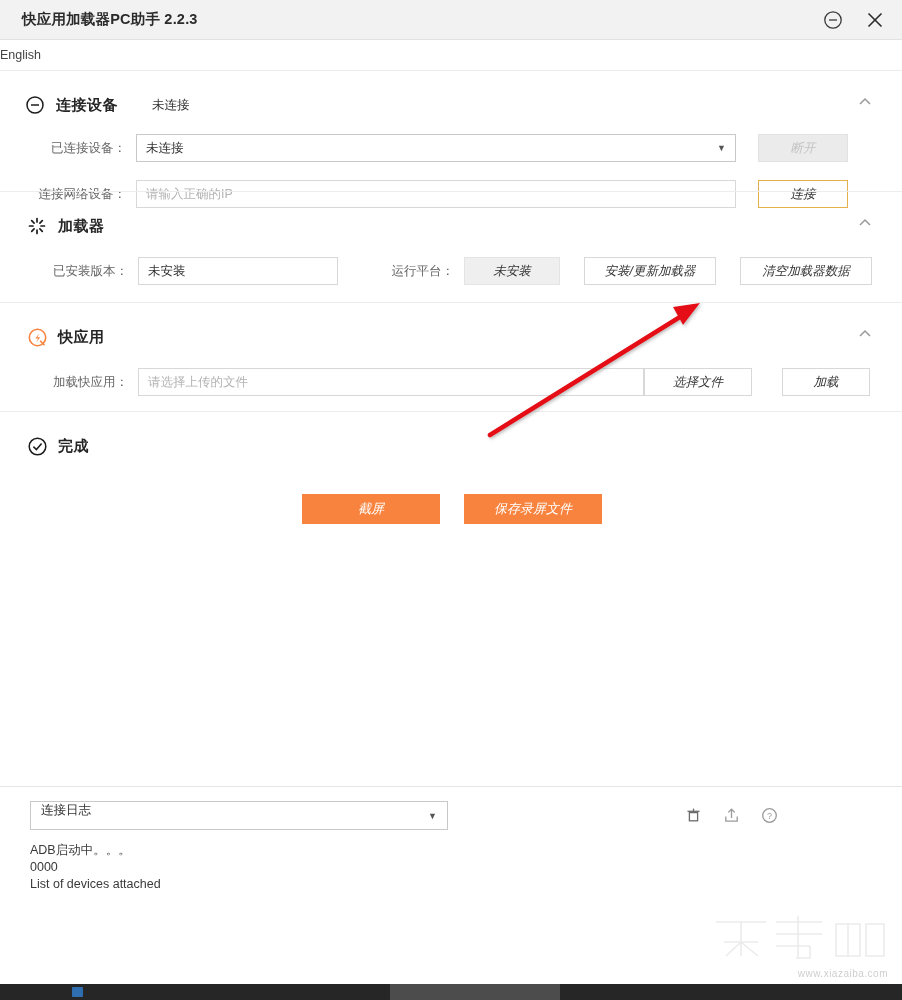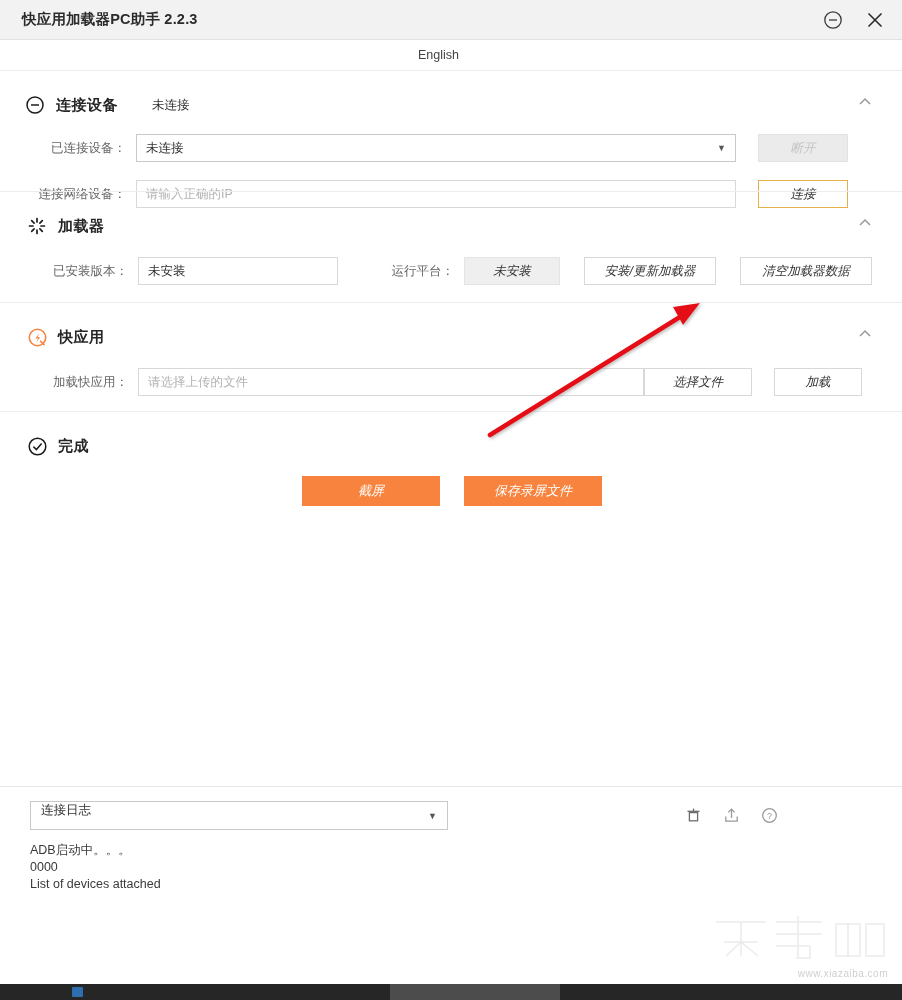--- a/index.html
+++ b/index.html
@@ -55,21 +55,21 @@
   .content {
     position: relative;
     height: 747px;
     box-sizing: border-box;
     border-bottom: 1px solid #e6e6e6;
   }
 
   .lang-row {
     height: 30px;
     display: flex;
-    justify-content: center;
+    justify-content: flex-start;
     align-items: center;
     padding-right: 25px;
     box-sizing: border-box;
   }
   .lang-link {
     font-size: 12.5px;
     color: #444;
     cursor: pointer;
   }
 
@@ -195,21 +195,21 @@
     color: #ffffff;
     height: 30px;
     font-size: 13px;
   }
 
   
   .finish-btns {
     display: flex;
     gap: 24px;
     padding-left: 276px;
-    margin-top: 8px;
+    margin-top: 26px;
   }
   .finish-btns .btn-primary { width: 138px; }
 
   
   .logpanel {
     padding: 14px 26px 0 30px;
     box-sizing: border-box;
     height: 196px;
     position: relative;
   }
@@ -424,21 +424,21 @@
           <polyline points="3,10 8,5 13,10" fill="none" stroke="#9a9a9a" stroke-width="1.5"></polyline>
         </svg>
       </div>
 
       <div class="row" style="margin-top:8px;">
         <span class="fld-label">加载快应用：</span>
         <div class="text-input" style="width:506px;">
           <span class="ph">请选择上传的文件</span>
         </div>
         <button class="btn" style="width:108px;">选择文件</button>
-        <button class="btn" style="width:88px;margin-left:22px;">加载</button>
+        <button class="btn" style="width:88px;margin-left:30px;">加载</button>
       </div>
     </div>
 
     <div class="section" style="height:120px;">
       <div class="sec-head">
         <span class="sec-icon">
           <svg width="21" height="21" viewBox="0 0 21 21">
             <circle cx="10.5" cy="10.5" r="8.3" fill="none" stroke="#1c1c1c" stroke-width="1.5"></circle>
             <polyline points="6.4,10.6 9.4,13.6 14.6,7.4" fill="none" stroke="#1c1c1c" stroke-width="1.5"></polyline>
           </svg>

